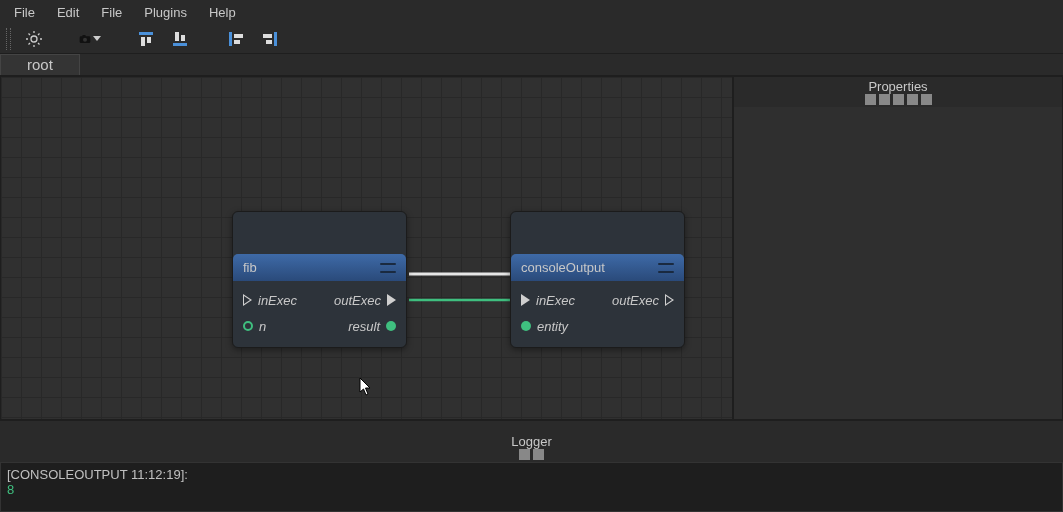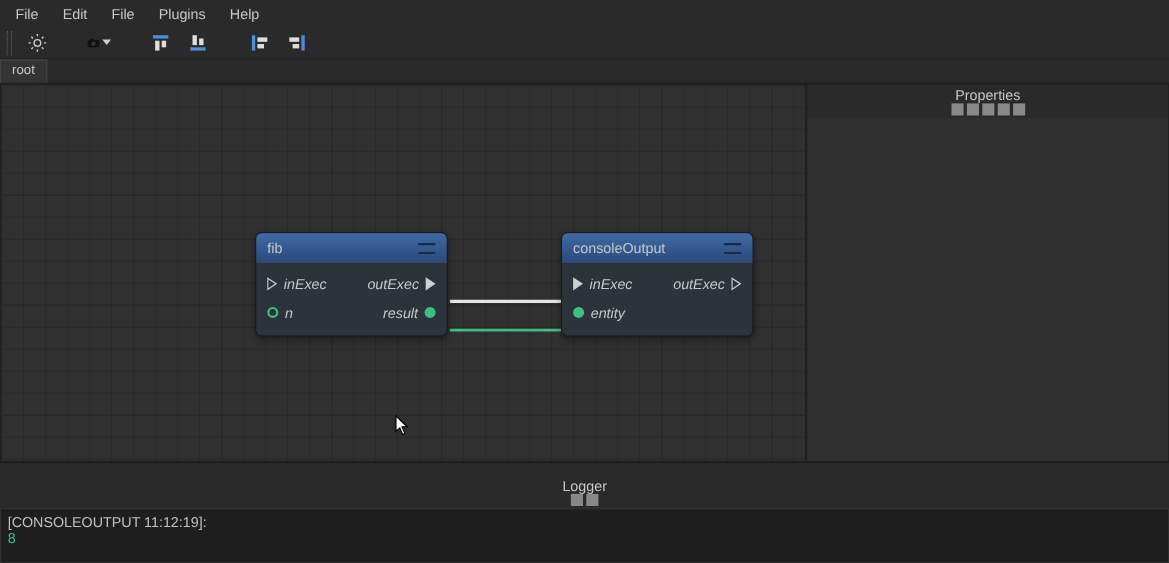--- a/index.html
+++ b/index.html
@@ -11,37 +11,37 @@
 
 
 .toolbar { display:flex; align-items:center; height:30px; padding:0 6px; gap:12px; border-bottom:1px solid #1e1e1e; }
 .tool { width:22px; height:22px; display:flex; align-items:center; justify-content:center; }
 .tool svg { display:block; }
 .grip { width:5px; height:22px; border-left:1px dotted #666; border-right:1px dotted #666; }
 .dropdown-arrow{ width:0;height:0;border-left:4px solid transparent;border-right:4px solid transparent;border-top:5px solid #ccc;margin-left:2px;}
 
 
 .canvas-tabs { display:flex; height:22px; background:#2a2a2a; border-bottom:1px solid #1e1e1e; }
-.canvas-tab { padding:1px 10px; background:#343434; border:1px solid #444; border-bottom:none; font-size:12px;text-align:center; }
+.canvas-tab { padding:1px 26px; background:#343434; border:1px solid #444; border-bottom:none; font-size:15px;text-align:center; }
 
 
 .main { display:flex; height:calc(100% - 24px - 30px - 22px - 92px); }
 .canvas-wrap { flex:1; position:relative; overflow:hidden; border:1px solid #1e1e1e; }
 .canvas { position:absolute; inset:0; background:#303030;
   background-image:
     linear-gradient(#282828 1px, transparent 1px),
     linear-gradient(90deg,#282828 1px, transparent 1px),
     linear-gradient(#242424 1px, transparent 1px),
     linear-gradient(90deg,#242424 1px, transparent 1px);
   background-size:20px 20px,20px 20px,100px 100px,100px 100px;
 }
 
 
 .node { position:absolute; background:#2d333a; border:1px solid #1b1b1b; border-radius:6px; min-width:175px; box-shadow:0 2px 6px rgba(0,0,0,.4); }
-.node-header { background:linear-gradient(#3e6aa7,#2a4a7a); border-radius:5px 5px 0 0; padding:6px 10px; display:flex; justify-content:space-between; align-items:center; font-family:Consolas,monospace; font-size:14px; color:#e6e6e6; }
+.node-header { background:linear-gradient(#3e6aa7,#2a4a7a); border-radius:5px 5px 0 0; padding:6px 10px; display:flex; justify-content:space-between; align-items:center; font-family:Consolas,monospace; font-size:14px; color:#e6e6e6;margin-top:42px; }
 .node-header .menu-lines { width:16px; height:10px; display:flex; flex-direction:column; justify-content:space-between;}
 .node-header .menu-lines span{height:2px;background:#1a2a40;border-radius:1px;}
 .node-body { padding:6px 10px 8px 10px; font-family:Consolas,monospace; font-size:14px; }
 .node-row { display:flex; justify-content:space-between; align-items:center; height:26px; position:relative; }
 .port-left,.port-right{ display:flex; align-items:center; gap:6px;font-style:italic; }
 .port-right{ flex-direction:row-reverse; }
 .tri { width:0;height:0;border-top:6px solid transparent;border-bottom:6px solid transparent;border-left:9px solid #cfcfcf; }
 .tri.outline { border-left-color:transparent; position:relative; }
 .tri.outline::before{content:"";position:absolute;left:-9px;top:-6px;width:0;height:0;border-top:6px solid transparent;border-bottom:6px solid transparent;border-left:9px solid #cfcfcf;}
 .tri.outline::after{content:"";position:absolute;left:-8px;top:-4px;width:0;height:0;border-top:4px solid transparent;border-bottom:4px solid transparent;border-left:6px solid #2d333a;}

